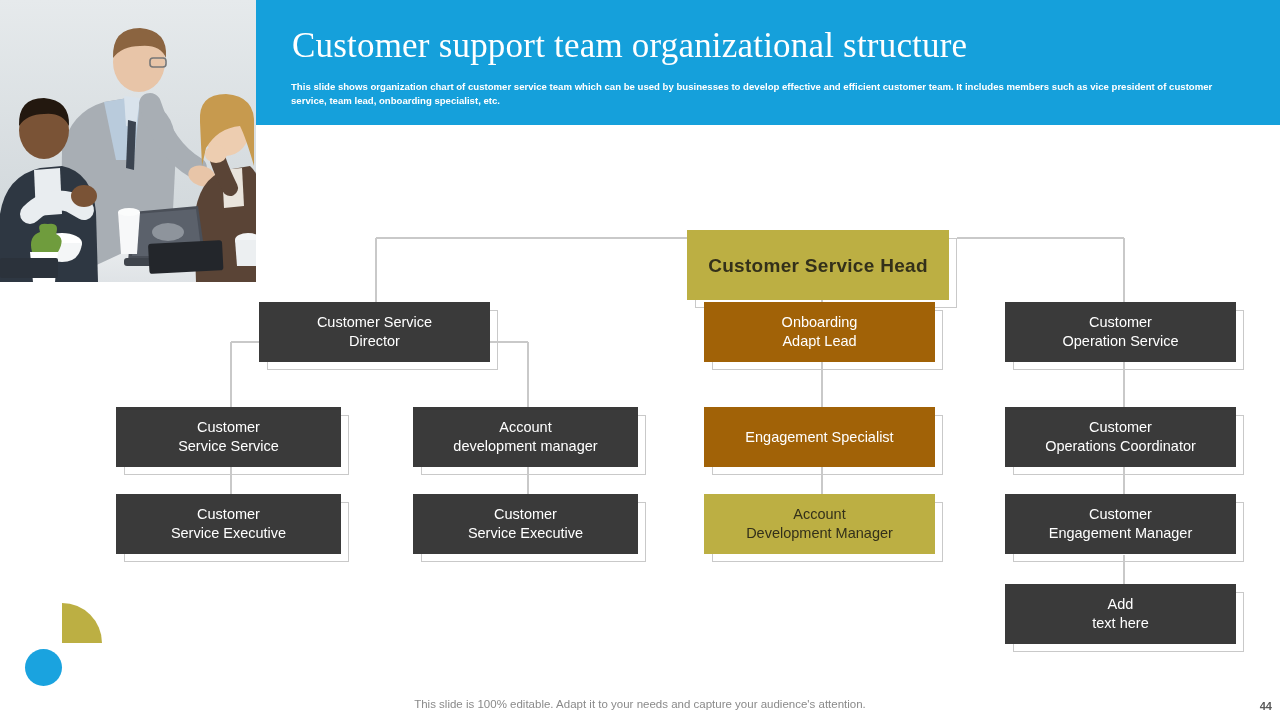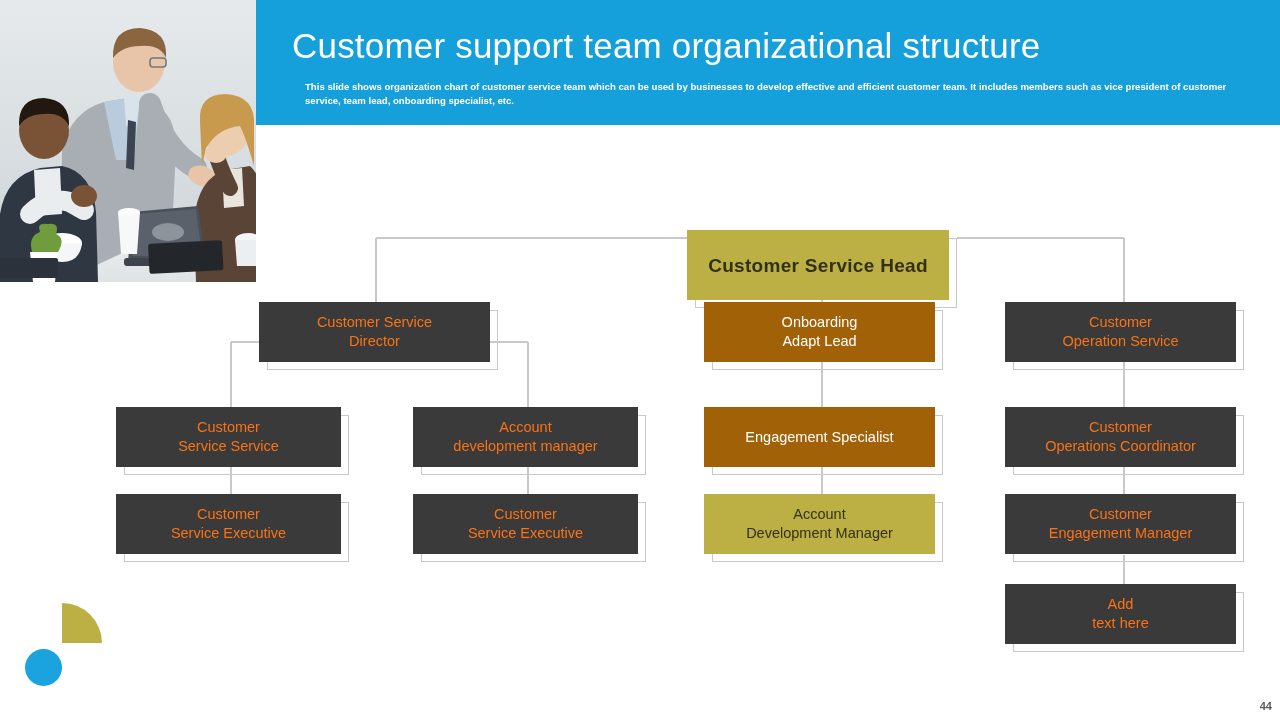--- a/index.html
+++ b/index.html
@@ -25,24 +25,25 @@
   .header-title {
     position: absolute;
     left: 292px; top: 24px;
     width: 960px;
     color: #ffffff;
     font-size: 35px;
     font-weight: 400;
     letter-spacing: 0.2px;
     line-height: 44px;
     white-space: nowrap;
+    font-family: Liberation Serif, serif;
   }
   .header-subtitle {
     position: absolute;
-    left: 305px; top: 80px;
+    left: 291px; top: 80px;
     width: 955px;
     color: #ffffff;
     font-size: 9.6px;
     font-weight: 700;
     line-height: 13.5px;
   }
 
   
   .photo {
     position: absolute;
@@ -90,21 +91,21 @@
   .node .chip {
     position: absolute;
     left: -8px; top: -8px;
     width: 100%; height: 100%;
     display: flex;
     align-items: center;
     justify-content: center;
     text-align: center;
     line-height: 19px;
   }
-  .chip.dark { background: #3a3a3a; color: #f97316; justify-content: center; }
+  .chip.dark { background: #3a3a3a; color: #ffffff; justify-content: center; }
   .chip.olive { background: #a16207; color: #ffffff; }
   .chip.olive-dark { background: #BCAF43; color: #33301a; }
   .chip-text { font-size: 14.5px; font-weight: 400; }
   .chip.head .chip-text { font-size: 19px; font-weight: 700; letter-spacing: 0.3px; }
 
   
   .footer-note {
     position: absolute;
     left: 0; top: 698px;
     width: 1280px;
@@ -357,15 +358,16 @@
       <div class="chip dark">
         <div>
           <div class="chip-text">Add</div>
           <div class="chip-text">text here</div>
         </div>
       </div>
     </div>
 
   </div>
 
+  <div class="footer-note">This slide is 100% editable. Adapt it to your needs and capture your audience's attention.</div>
   <div class="page-num">44</div>
 
 </div>
 
 </body></html>

